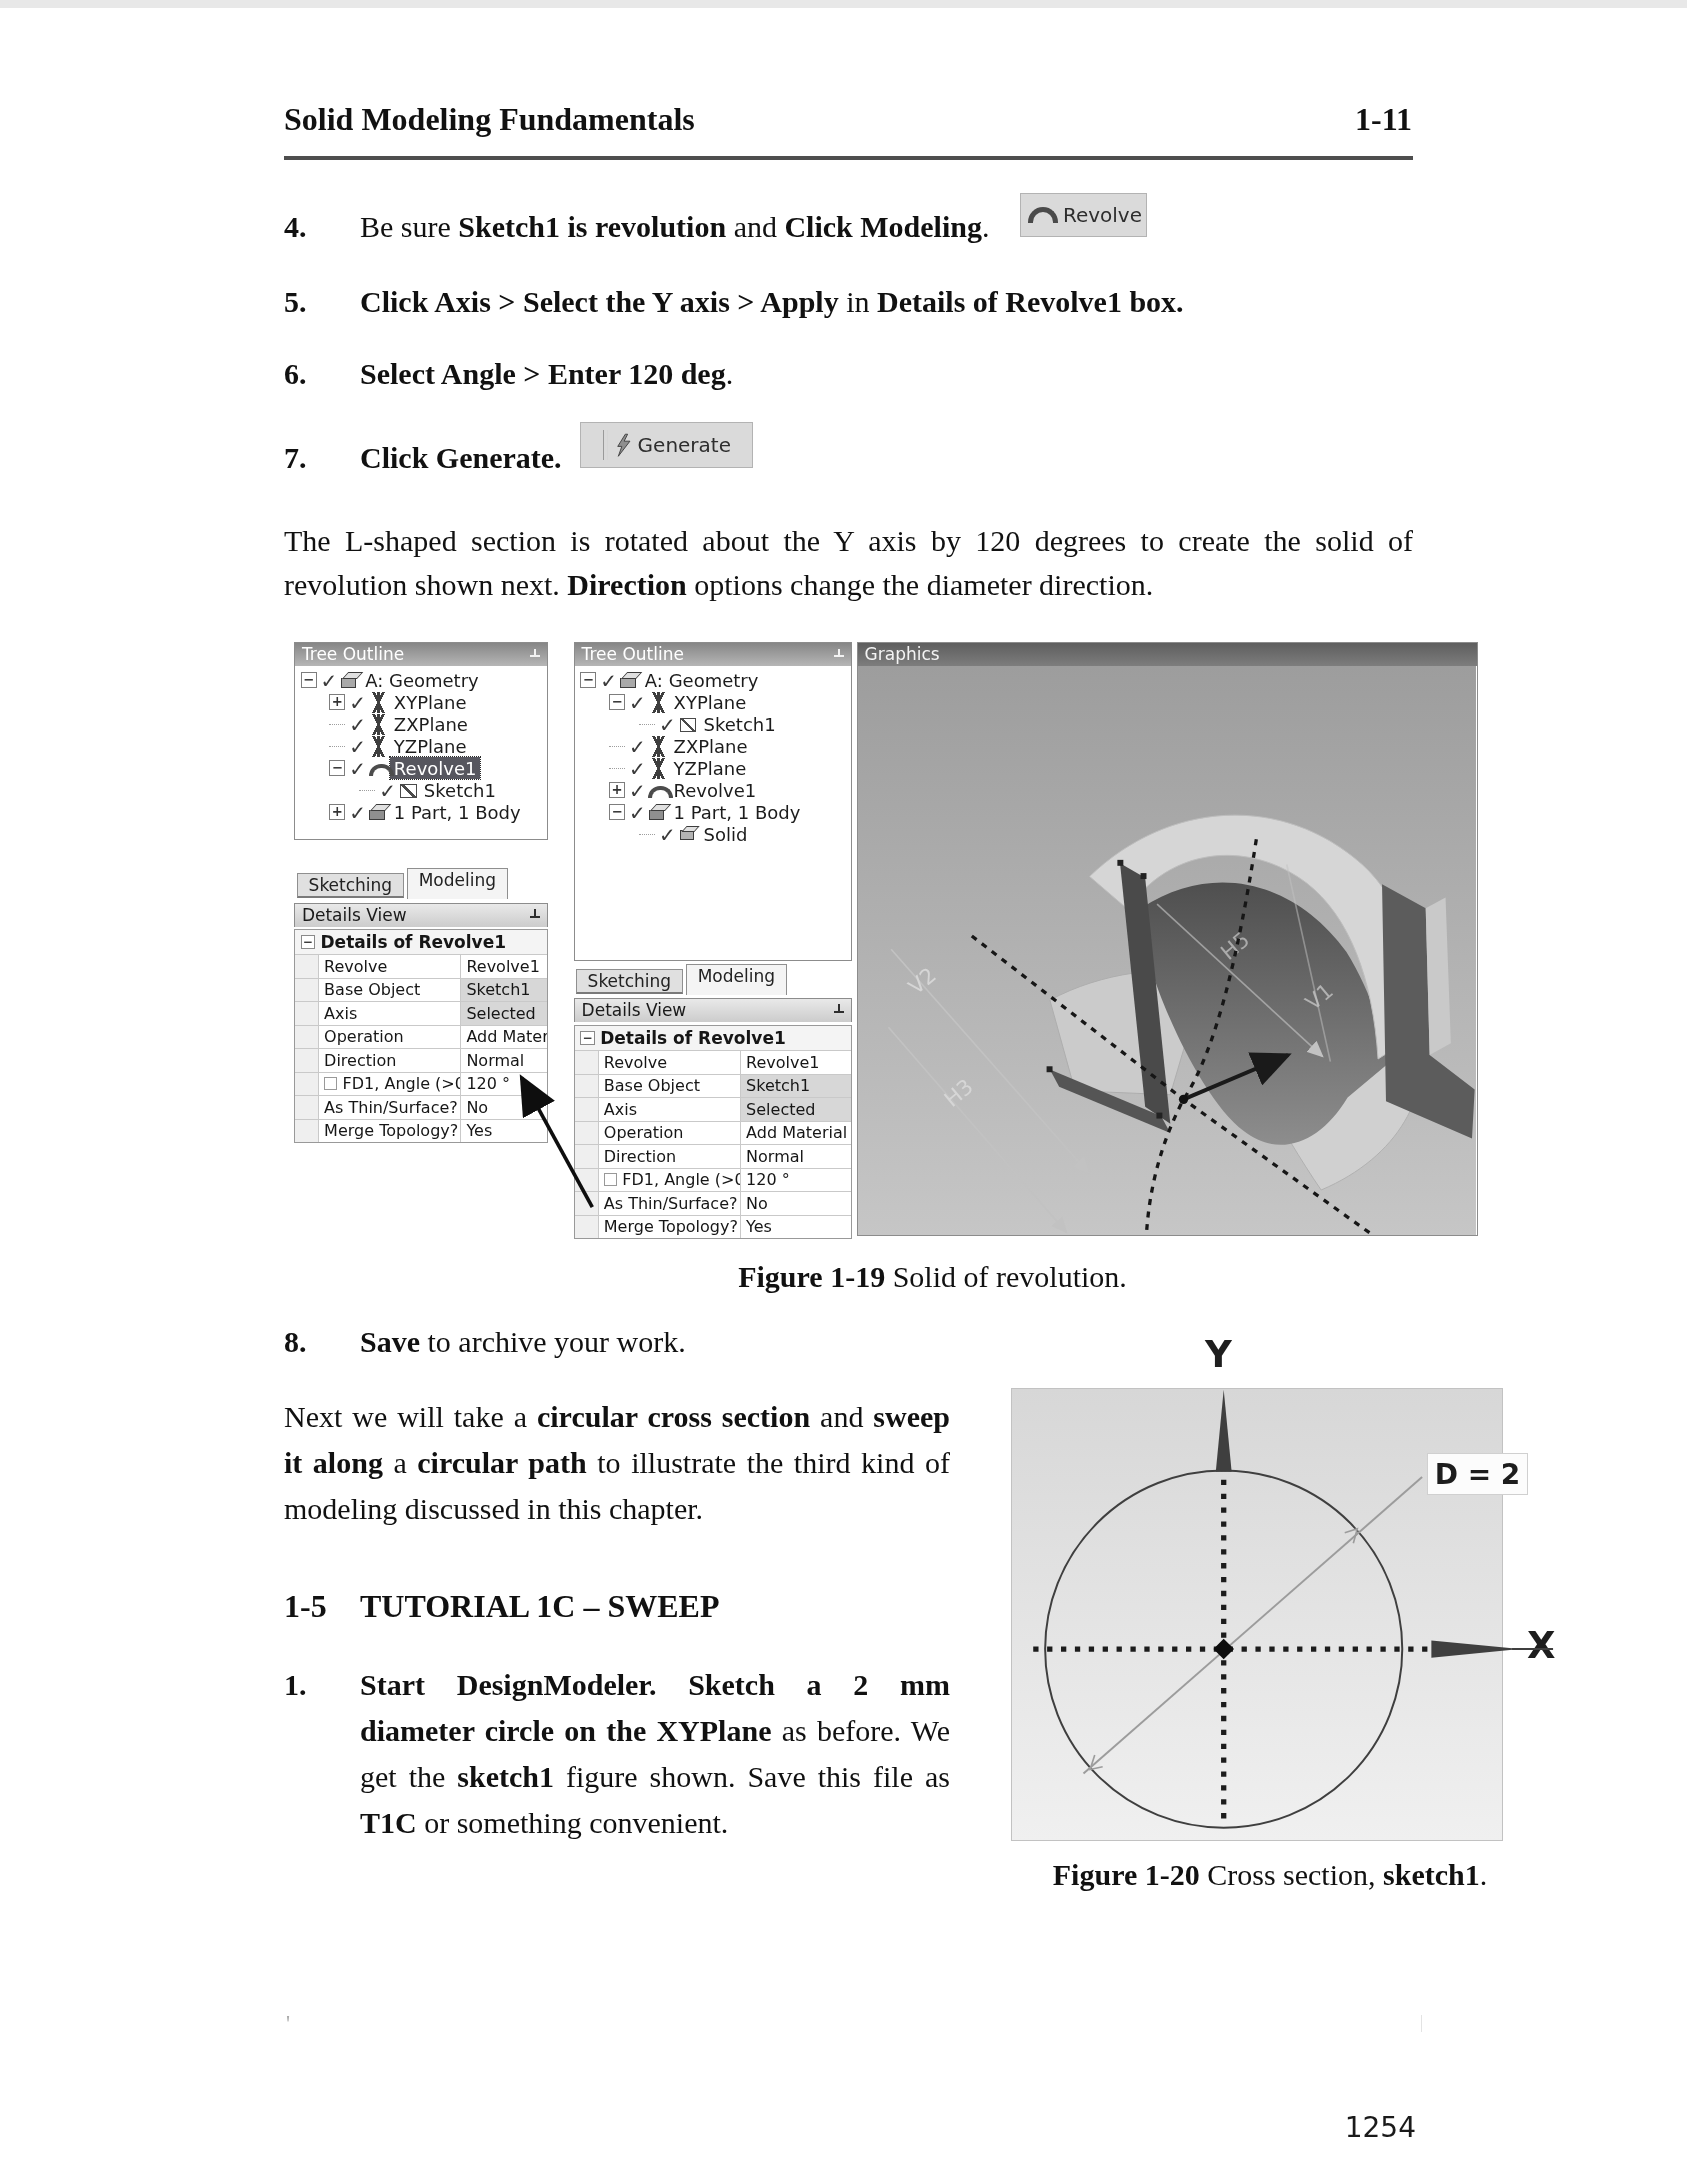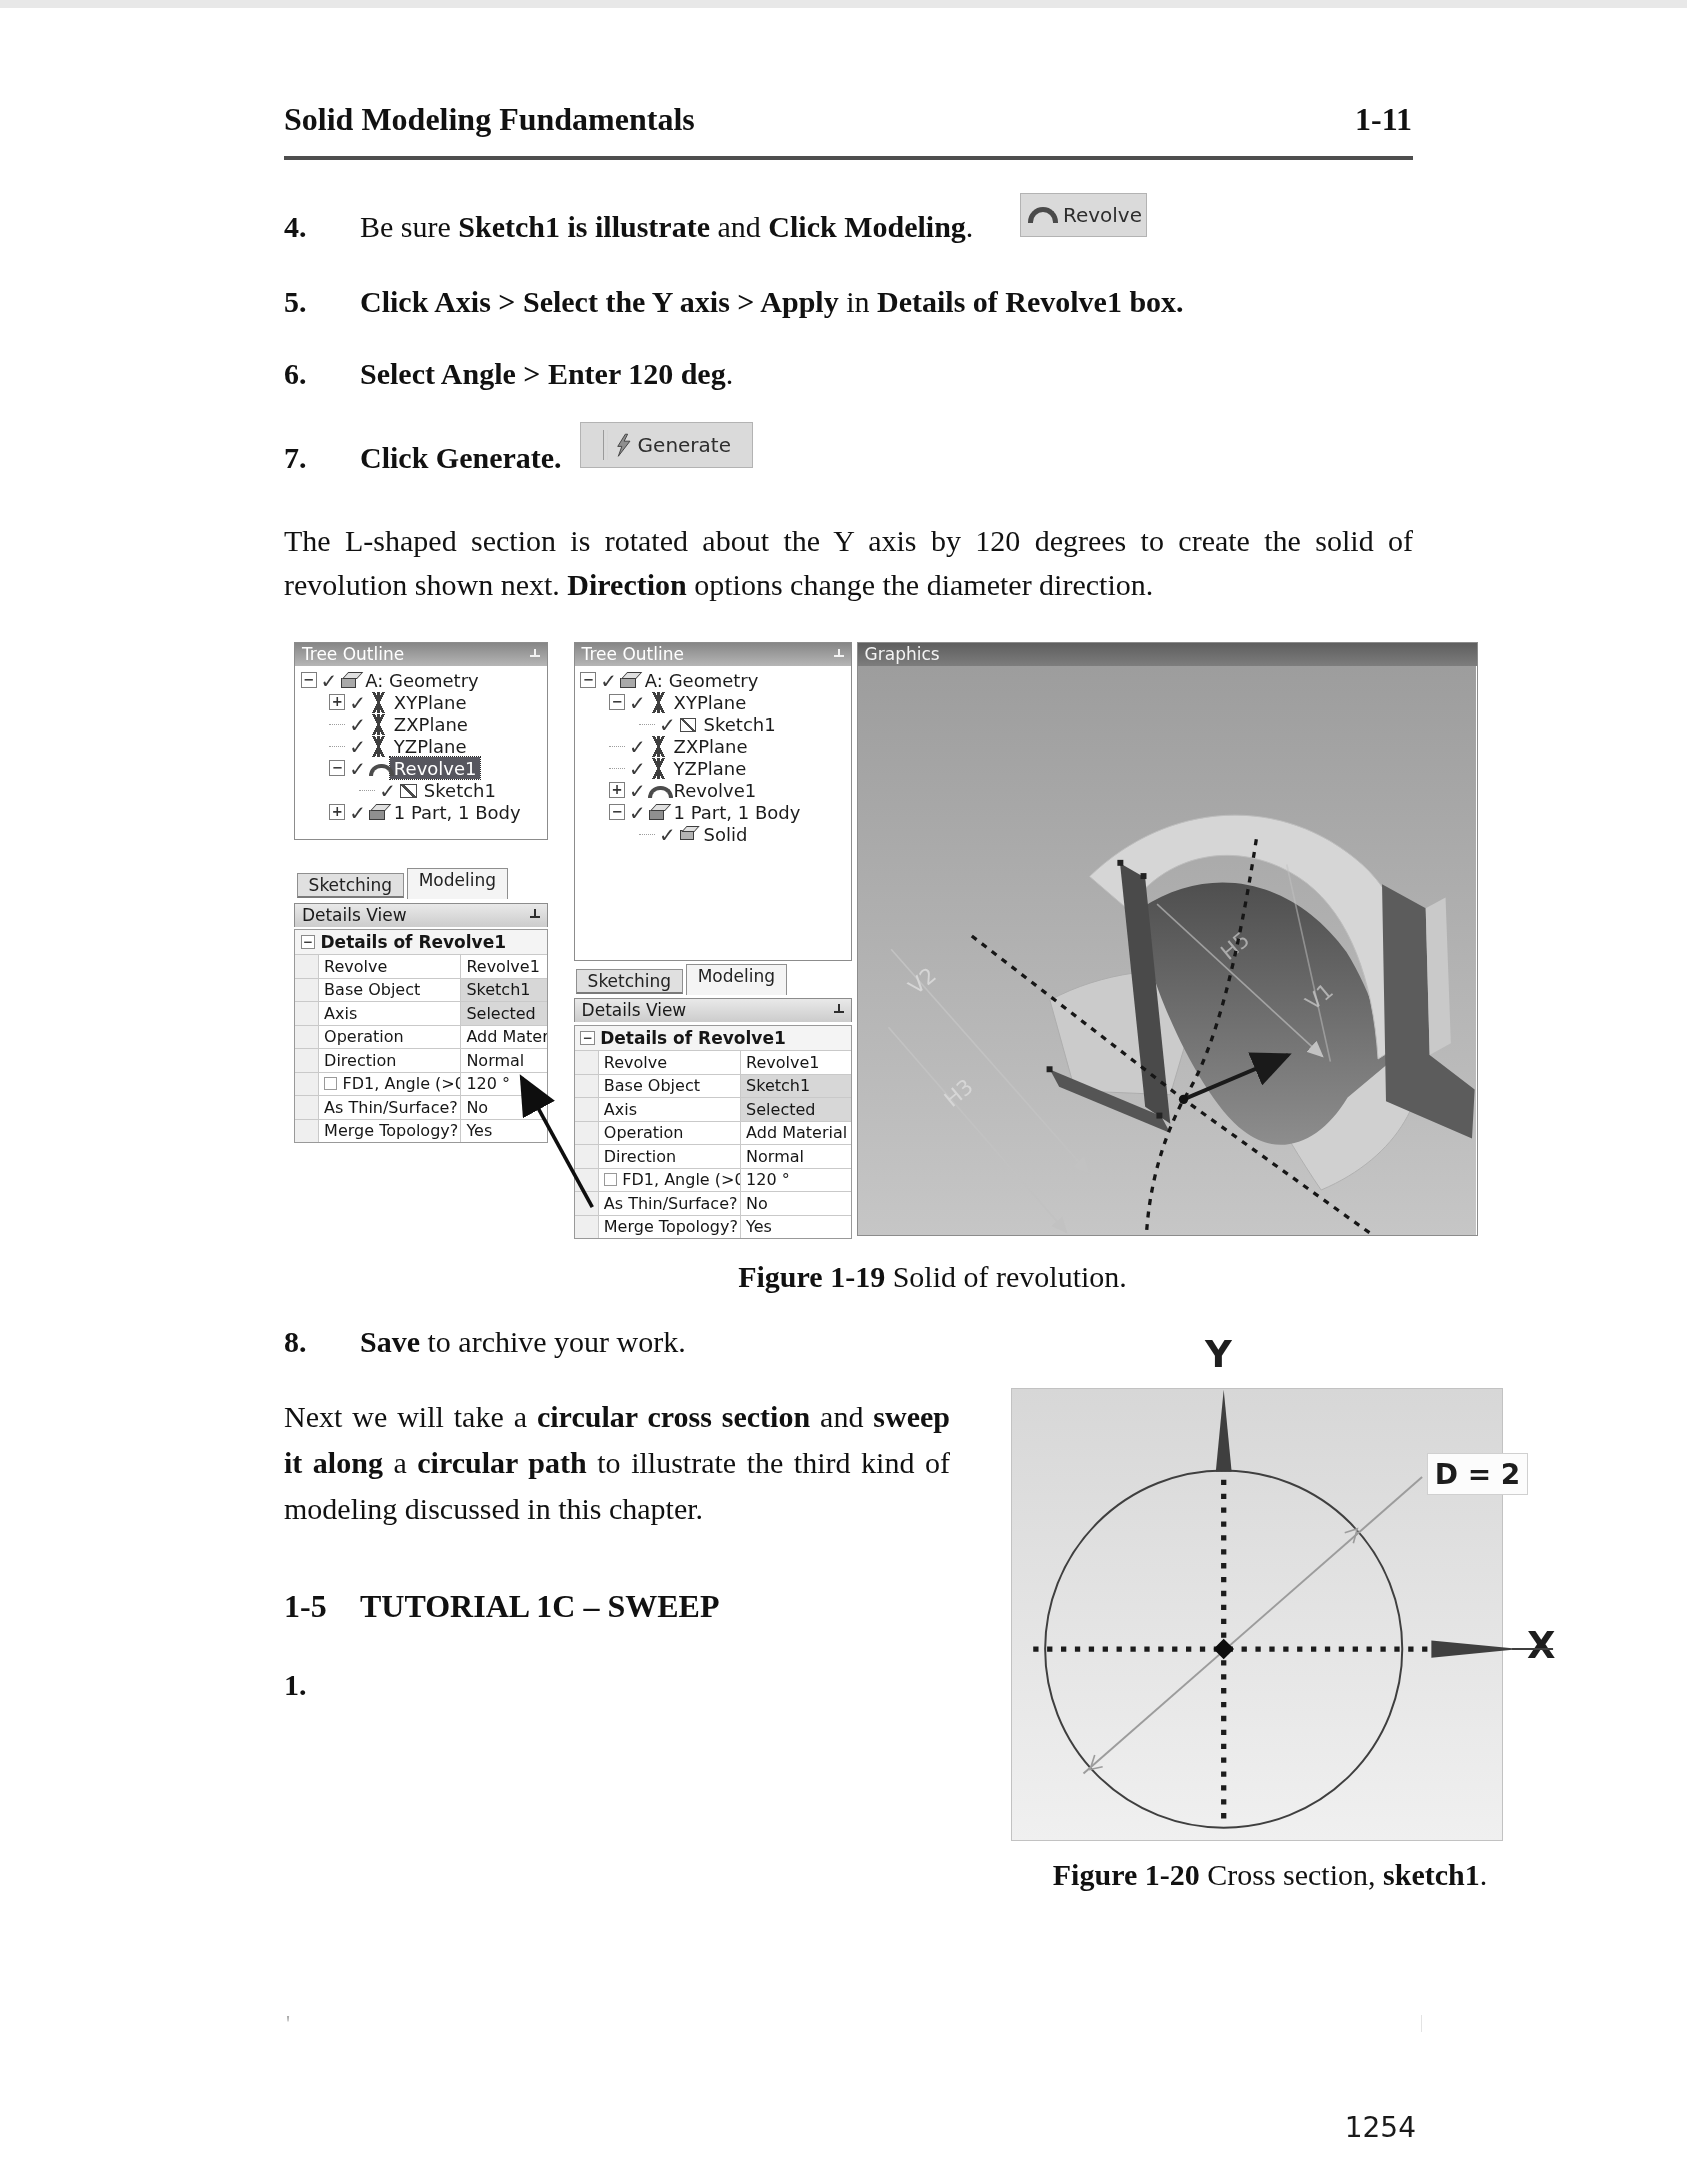--- a/index.html
+++ b/index.html
@@ -121,21 +121,21 @@
 <body>
 
 <div class="page">
 
   <div class="abs doc-title">Solid Modeling Fundamentals</div>
   <div class="abs doc-pagelabel">1-11</div>
   <div class="abs rule"></div>
 
   <div class="abs step" style="top:198px">
     <span class="num">4.</span>
-    <span class="stext"><span>Be sure </span><span style="font-weight: bold;">Sketch1 is illustrate</span><span> and </span><span style="font-weight: bold;">Click Modeling</span><span>. </span></span>
+    <span class="stext"><span>Be sure </span><span style="font-weight: bold;">Sketch1 is revolution</span><span> and </span><span style="font-weight: bold;">Click Modeling</span><span>. </span></span>
   </div>
   <div class="uibtn" id="btn-revolve">
     <span class="rev-ico"></span>
     <span>Revolve</span>
   </div>
 
   <div class="abs step" style="top:273px">
     <span class="num">5.</span>
     <span class="stext"><span style="font-weight: bold;">Click Axis &gt; Select the Y axis &gt; Apply</span><span> in </span><span style="font-weight: bold;">Details of Revolve1 box.</span></span>
   </div>
@@ -460,20 +460,21 @@
   </div>
 
   <div class="abs colpara" style="top:1386px"><span>Next we will take a </span><span style="font-weight: bold;">circular cross section</span><span> and </span><span style="font-weight: bold;">sweep it along</span><span> a </span><span style="font-weight: bold;">circular path</span><span> to illustrate the third kind of modeling discussed in this chapter.</span></div>
 
   <div class="abs heading" style="top:1580px">
     <span class="hnum">1-5</span><span>TUTORIAL 1C – SWEEP</span>
   </div>
 
   <div class="abs colstep" style="top:1654px">
     <span class="num">1.</span>
+    <span class="stext2"><span style="font-weight: bold;">Start DesignModeler. Sketch a 2 mm diameter circle on the XYPlane</span><span> as before. We get the </span><span style="font-weight: bold;">sketch1</span><span> figure shown. Save this file as </span><span style="font-weight: bold;">T1C</span><span> or something convenient.</span></span>
   </div>
 
   <div class="abs fig20">
     <div class="fig20-box"></div>
     <span class="axisletter" style="left:246px;top:8px">Y</span>
     <span class="axisletter" style="left:568px;top:299px">X</span>
     <div class="dimlabel">D = 2</div>
     <svg class="fig20-svg" width="622" height="582" viewBox="0 0 940 880">
       <line x1="400" y1="150" x2="400" y2="760" stroke="#1c1c1c" stroke-width="8" stroke-dasharray="8 13"></line>
       <line x1="112" y1="490" x2="716" y2="490" stroke="#1c1c1c" stroke-width="8" stroke-dasharray="8 13"></line>

